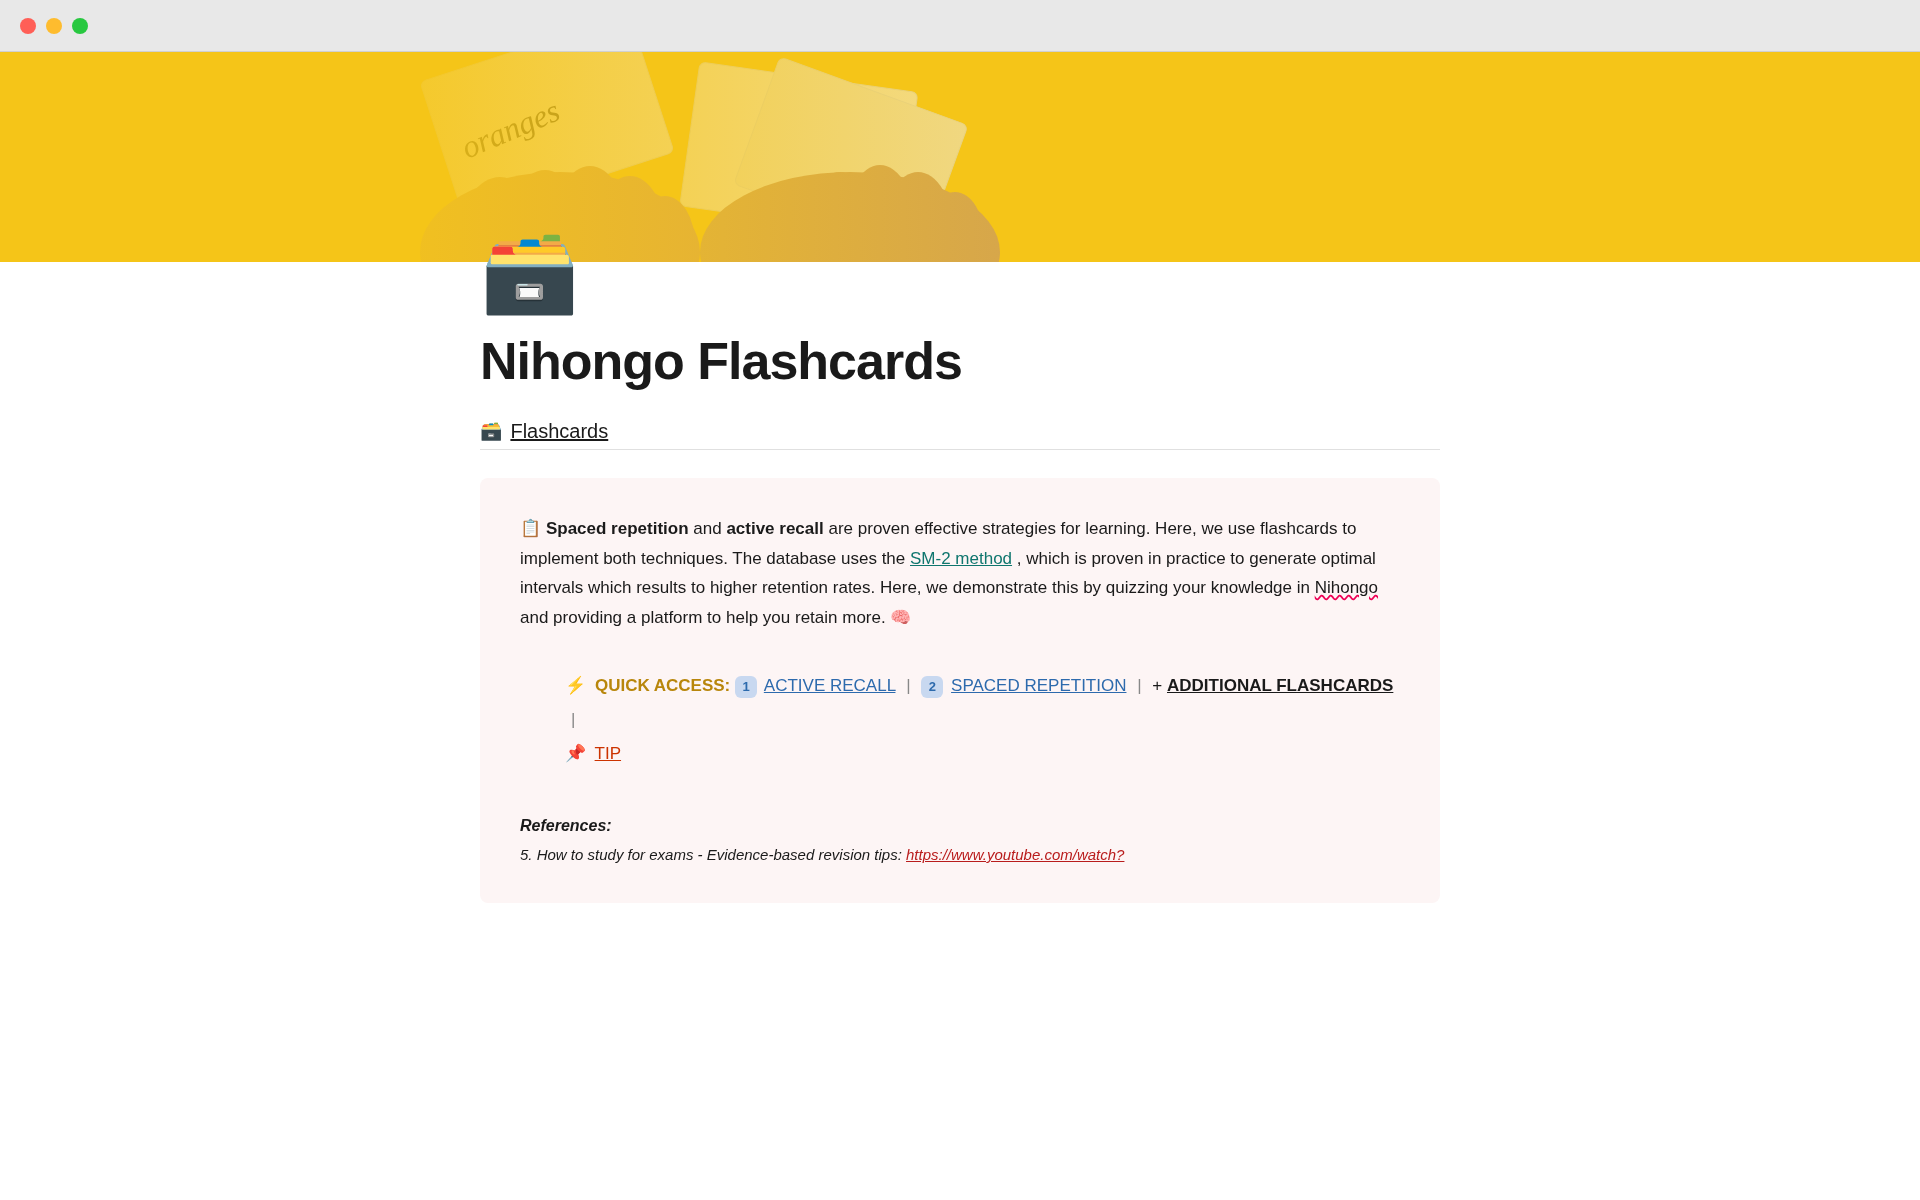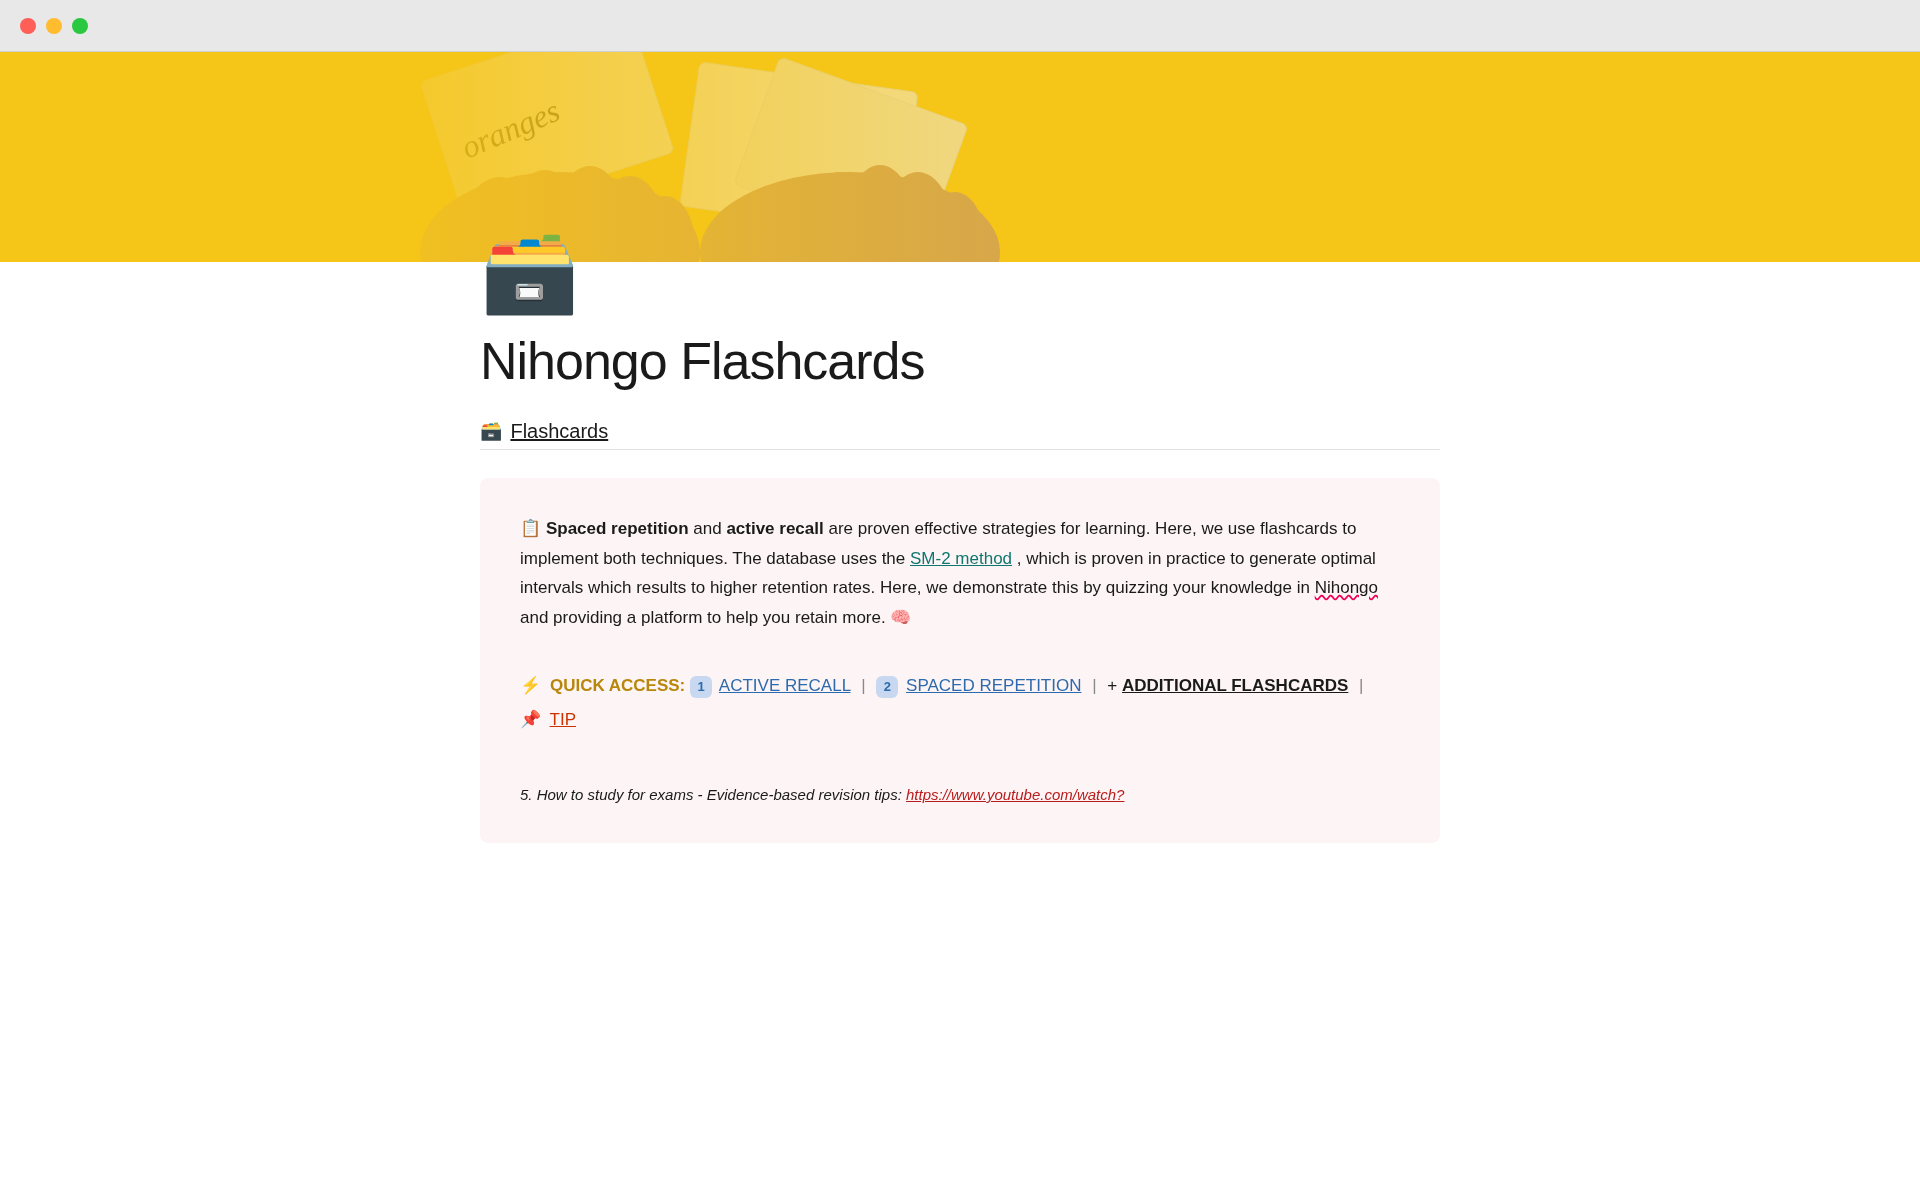--- a/index.html
+++ b/index.html
@@ -82,21 +82,21 @@
     }
 
     
     .content-area {
       padding: 20px 480px 60px 480px;
       max-width: 1920px;
     }
 
     .page-title {
       font-size: 52px;
-      font-weight: 400;
+      font-weight: 700;
       color: #1a1a1a;
       margin-bottom: 28px;
       letter-spacing: -1px;
       line-height: 1.15;
     }
 
     
     .breadcrumb-bar {
       display: flex;
       align-items: center;
@@ -146,20 +146,21 @@
       text-decoration: underline;
       text-decoration-style: wavy;
       text-decoration-color: #e05;
     }
 
     
     .quick-access {
       font-size: 17px;
       line-height: 2;
       color: #1a1a1a;
+      margin-left: 45px;
     }
 
     .quick-access .label {
       font-weight: 700;
       color: #b8860b;
     }
 
     .quick-access a {
       text-decoration: underline;
       cursor: pointer;
@@ -323,20 +324,21 @@
         <span class="pipe"> | </span>
         <span>+ </span>
         <a class="link-additional">ADDITIONAL FLASHCARDS</a>
         <span class="pipe"> | </span>
         <br>
         <span class="pin-icon">📌</span>
         <a class="link-tip">TIP</a>
       </div>
 
       <div class="references-section">
+        <p class="references-title">References:</p>
         <p class="reference-item">
           <span>5. How to study for exams - Evidence-based revision tips: </span>
           <a>https://www.youtube.com/watch?</a>
         </p>
       </div>
 
     </div>
   </div>
 
 </div>

